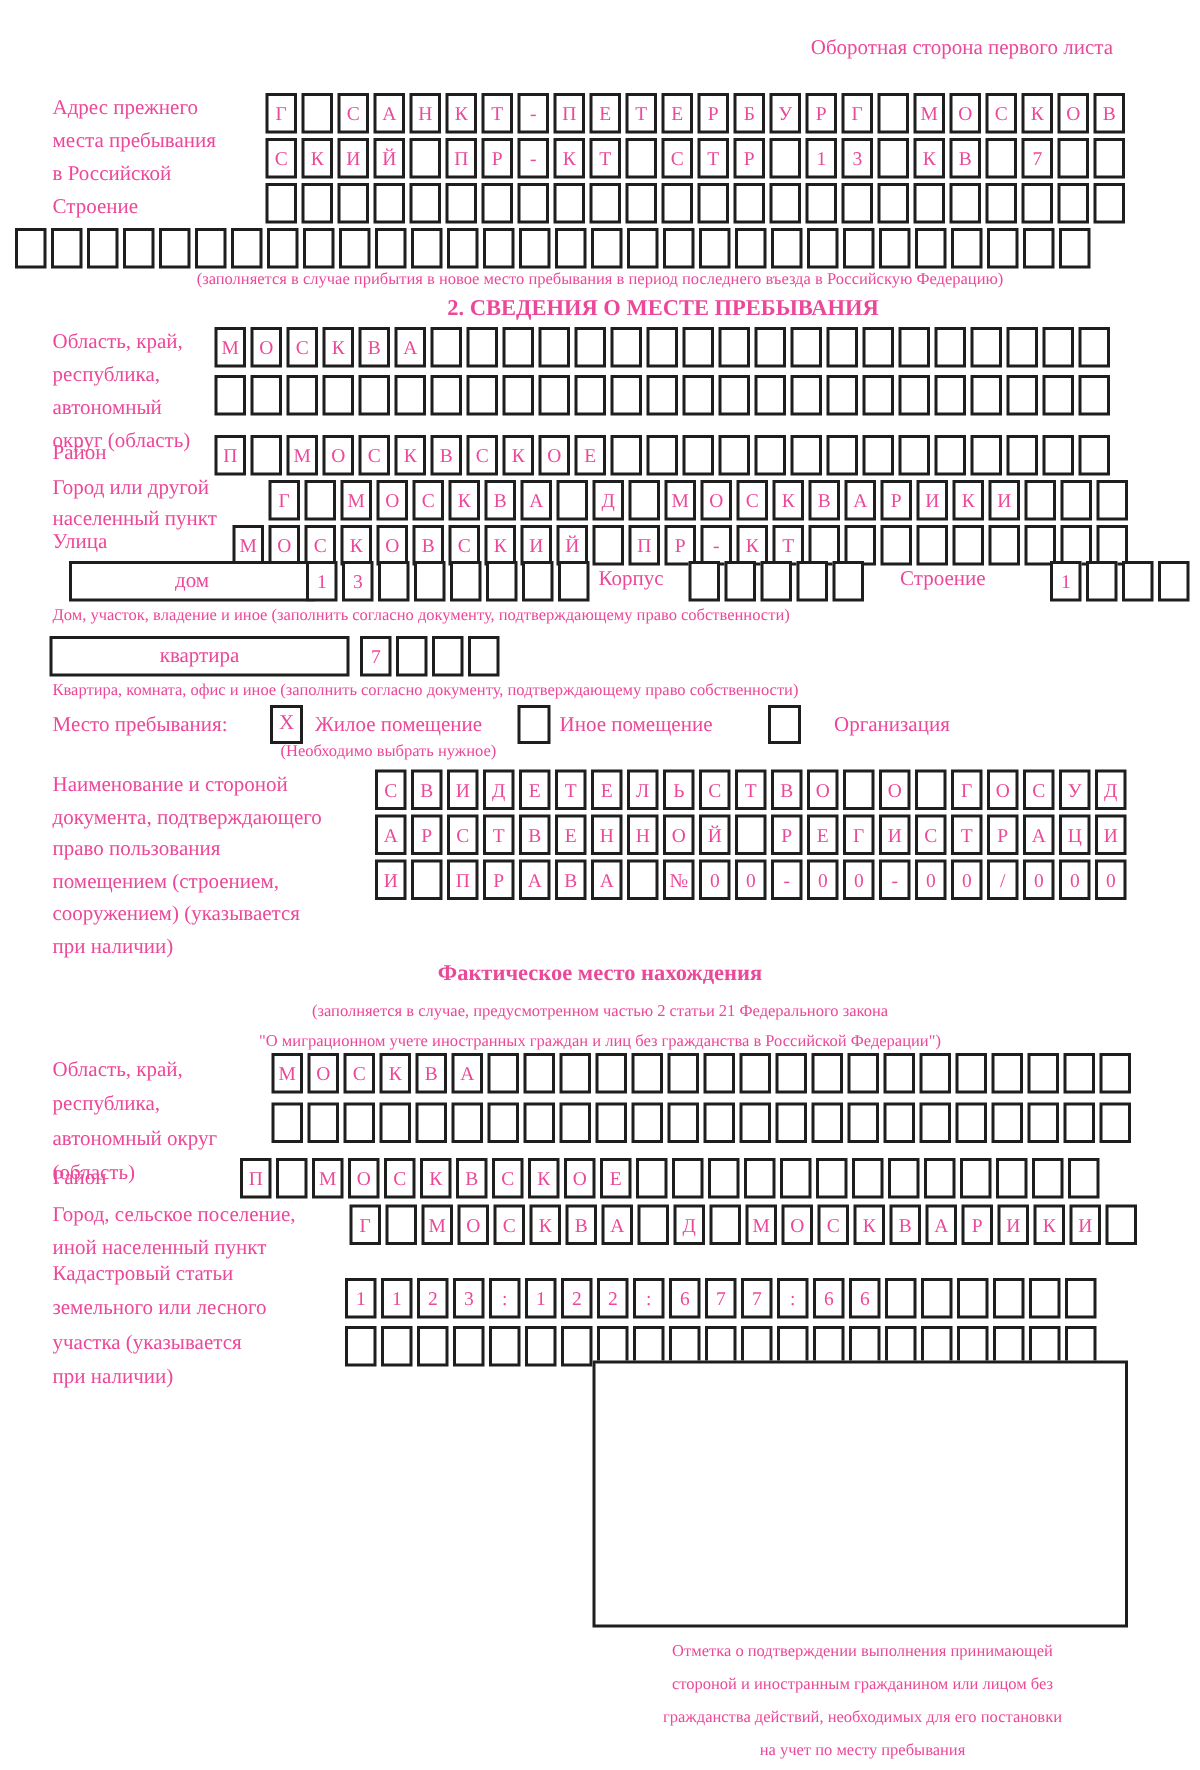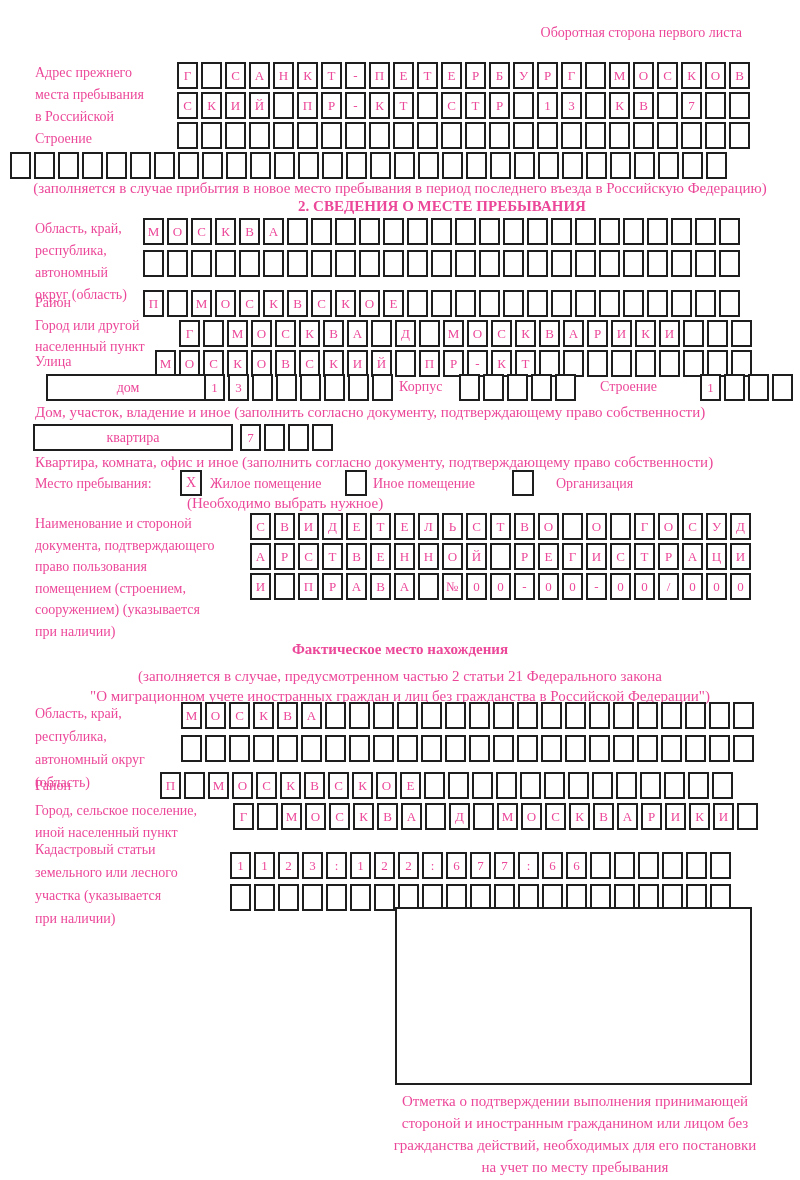--- a/index.html
+++ b/index.html
@@ -1,20 +1,20 @@
 <!DOCTYPE html>
 <html><head>
 <meta charset="utf-8">
 <style>
   html,body{margin:0;padding:0;background:#fff;}
   #page{position:relative;width:800px;height:1180px;background:#ffffff;
         font-family:"Liberation Serif","DejaVu Serif",serif;color:#ec4899;overflow:hidden;}
   .abs{position:absolute;white-space:nowrap;}
   .lbl{font-size:14px;line-height:22px;}
-  .small{font-size:15px;}
+  .small{font-size:11px;}
   .bold{font-weight:bold;}
   .center{left:0;width:800px;text-align:center;}
   .cells{position:absolute;display:flex;}
   .cell{flex:none;width:17px;height:23px;border:2px solid #1e1e1e;margin-right:3px;
         display:flex;align-items:center;justify-content:center;
         font-size:13px;background:#fff;}
   .labelbox{position:absolute;height:23px;border:2px solid #1e1e1e;background:#fff;
         display:flex;align-items:center;justify-content:center;font-size:14px;}
   .checkbox{position:absolute;width:18px;height:22px;border:2px solid #1e1e1e;background:#fff;
         display:flex;align-items:center;justify-content:center;font-size:14px;}

